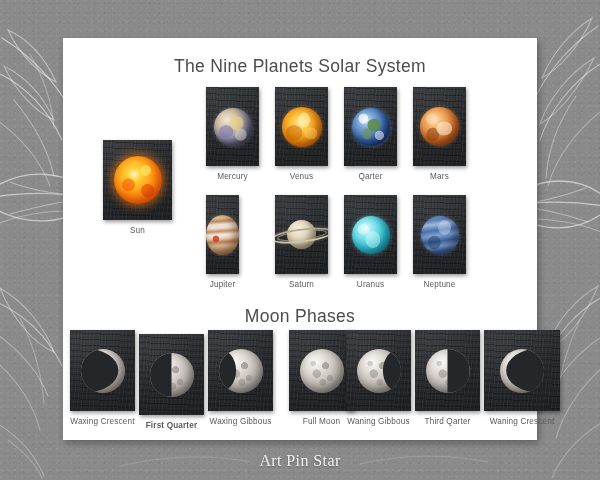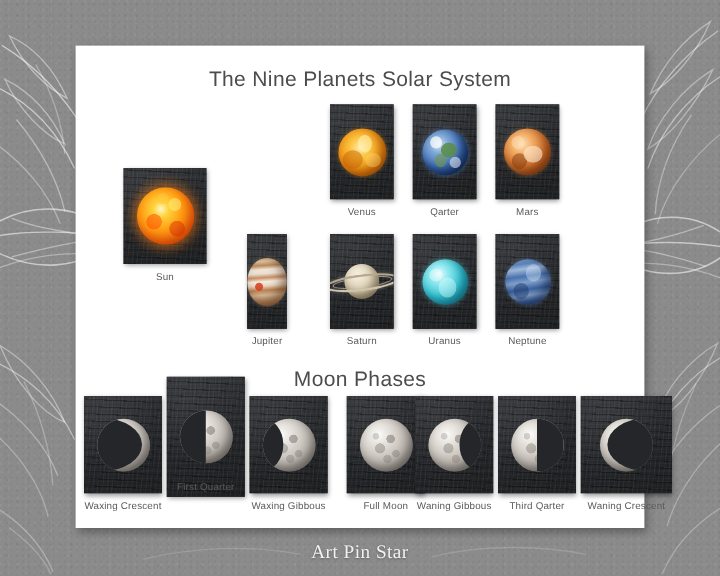--- a/index.html
+++ b/index.html
@@ -357,20 +357,26 @@
 
     <div class="poster-title" id="title-planets">The Nine Planets Solar System</div>
 
     <div class="card-wrap" style="left:40px; top:102px; width:69px; height:80px;">
       <div class="card">
         <div class="body sun"></div>
       </div>
       <div class="card-label" style="top:86px;">Sun</div>
     </div>
 
+    <div class="card-wrap" style="left:143px; top:49px; width:53px; height:79px;">
+      <div class="card">
+        <div class="body mercury"></div>
+      </div>
+      <div class="card-label" style="top:85px;">Mercury</div>
+    </div>
 
     <div class="card-wrap" style="left:212px; top:49px; width:53px; height:79px;">
       <div class="card">
         <div class="body venus"></div>
       </div>
       <div class="card-label" style="top:85px;">Venus</div>
     </div>
 
     <div class="card-wrap" style="left:281px; top:49px; width:53px; height:79px;">
       <div class="card">
@@ -423,21 +429,21 @@
     <div class="card-wrap" style="left:7px; top:292px; width:65px; height:81px;">
       <div class="card">
         <div class="moon wax-cres">
           <div class="disc"></div>
           <div class="shade"></div>
         </div>
       </div>
       <div class="card-label" style="top:87px;">Waxing Crescent</div>
     </div>
 
-    <div class="card-wrap" style="left:76px; top:276px; width:65px; height:100px;">
+    <div class="card-wrap" style="left:76px; top:296px; width:65px; height:81px;font-weight:bold;">
       <div class="card">
         <div class="moon first-q">
           <div class="disc"></div>
           <div class="shade"></div>
         </div>
       </div>
       <div class="card-label" style="top:87px;">First Quarter</div>
     </div>
 
     <div class="card-wrap" style="left:145px; top:292px; width:65px; height:81px;">

